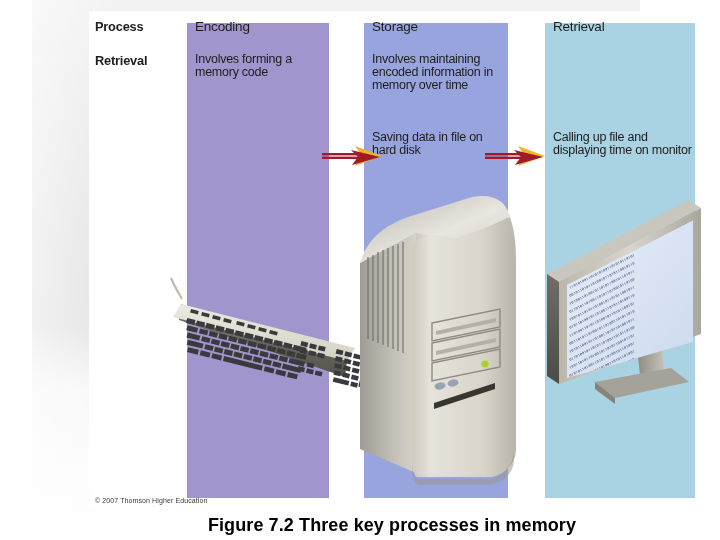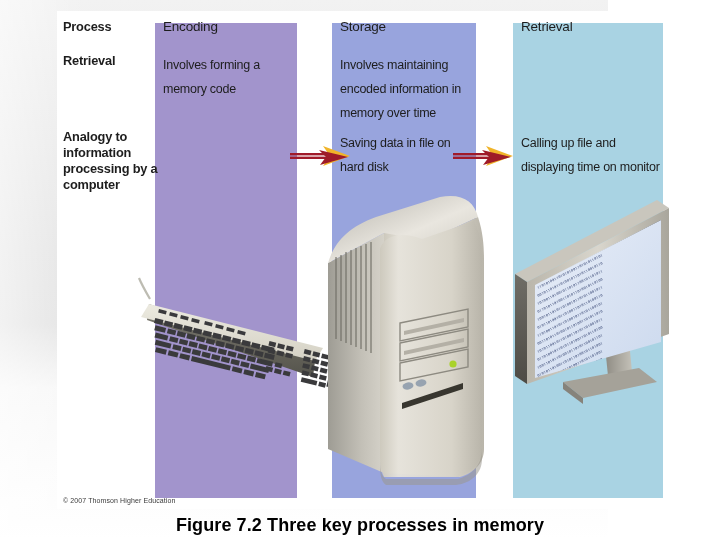--- a/index.html
+++ b/index.html
@@ -4,20 +4,21 @@
 <style>
   html,body{margin:0;padding:0;}
   body{
     width:720px;height:540px;overflow:hidden;
     font-family:"Liberation Sans", sans-serif;
     background:#ffffff;
   }
   .slide{
     position:relative;width:608px;height:540px;
     background:linear-gradient(180deg,#f2f2f2 0%,#e4e4e4 46%,#e2e2e2 60%,#f7f7f7 72%,#ffffff 100%);
+    margin-left:32px;
   }
   
   .slide:before{
     content:"";position:absolute;left:0;top:0;width:720px;height:540px;
     background:linear-gradient(90deg,rgba(255,255,255,.55) 0%,rgba(255,255,255,0) 12%,rgba(255,255,255,0) 88%,rgba(255,255,255,.5) 100%);
     pointer-events:none;
   }
   .figure{
     position:absolute;left:57px;top:11px;width:615px;height:498px;
     background:#ffffff;overflow:hidden;
@@ -30,21 +31,21 @@
   .col.retrieval{background:#a9d3e3;}
   .col.encoding{background:#a294cc;}
   .col.storage{background:#98a4dd;}
 
   
   .txt{position:absolute;color:#1d1d1d;}
   .hdr{
     font-weight:normal;font-size:13.5px;letter-spacing:-0.2px;
   }
   .body-txt{
-    font-size:12.5px;line-height:24px;letter-spacing:-0.25px;
+    font-size:12.5px;line-height:13px;letter-spacing:-0.25px;
   }
   .rowlabel{
     font-weight:bold;font-size:12.8px;line-height:16px;letter-spacing:-0.2px;
   }
   .r-process   {left:6px; top:8px;}
   .r-definition{left:6px; top:42px;}
   .r-analogy   {left:6px; top:118px;width:95px;}
 
   .c1-h{left:106px;top:8px;}
   .c1-d{left:106px;top:42px;width:128px;}
@@ -90,21 +91,20 @@
 <div class="slide">
 
   <div class="figure">
 
     <div class="col encoding" style="background: rgb(162, 148, 204);"></div>
     <div class="col storage" style="background: rgb(152, 164, 221);"></div>
     <div class="col retrieval" style="background: rgb(169, 211, 227);"></div>
 
     <div class="txt rowlabel r-process">Process</div>
     <div class="txt rowlabel r-definition">Retrieval</div>
-    <div class="txt rowlabel r-analogy">Analogy to information processing by a computer</div>
 
     <div class="txt hdr c1-h">Encoding</div>
     <div class="txt body-txt c1-d">Involves forming a memory code</div>
 
     <div class="txt hdr c2-h">Storage</div>
     <div class="txt body-txt c2-a">Saving data in file on hard disk</div>
     <div class="txt body-txt c2-d">Involves maintaining encoded information in memory over time</div>
 
     <div class="txt hdr c3-h">Retrieval</div>
     <div class="txt body-txt c3-a">Calling up file and displaying time on monitor</div>

